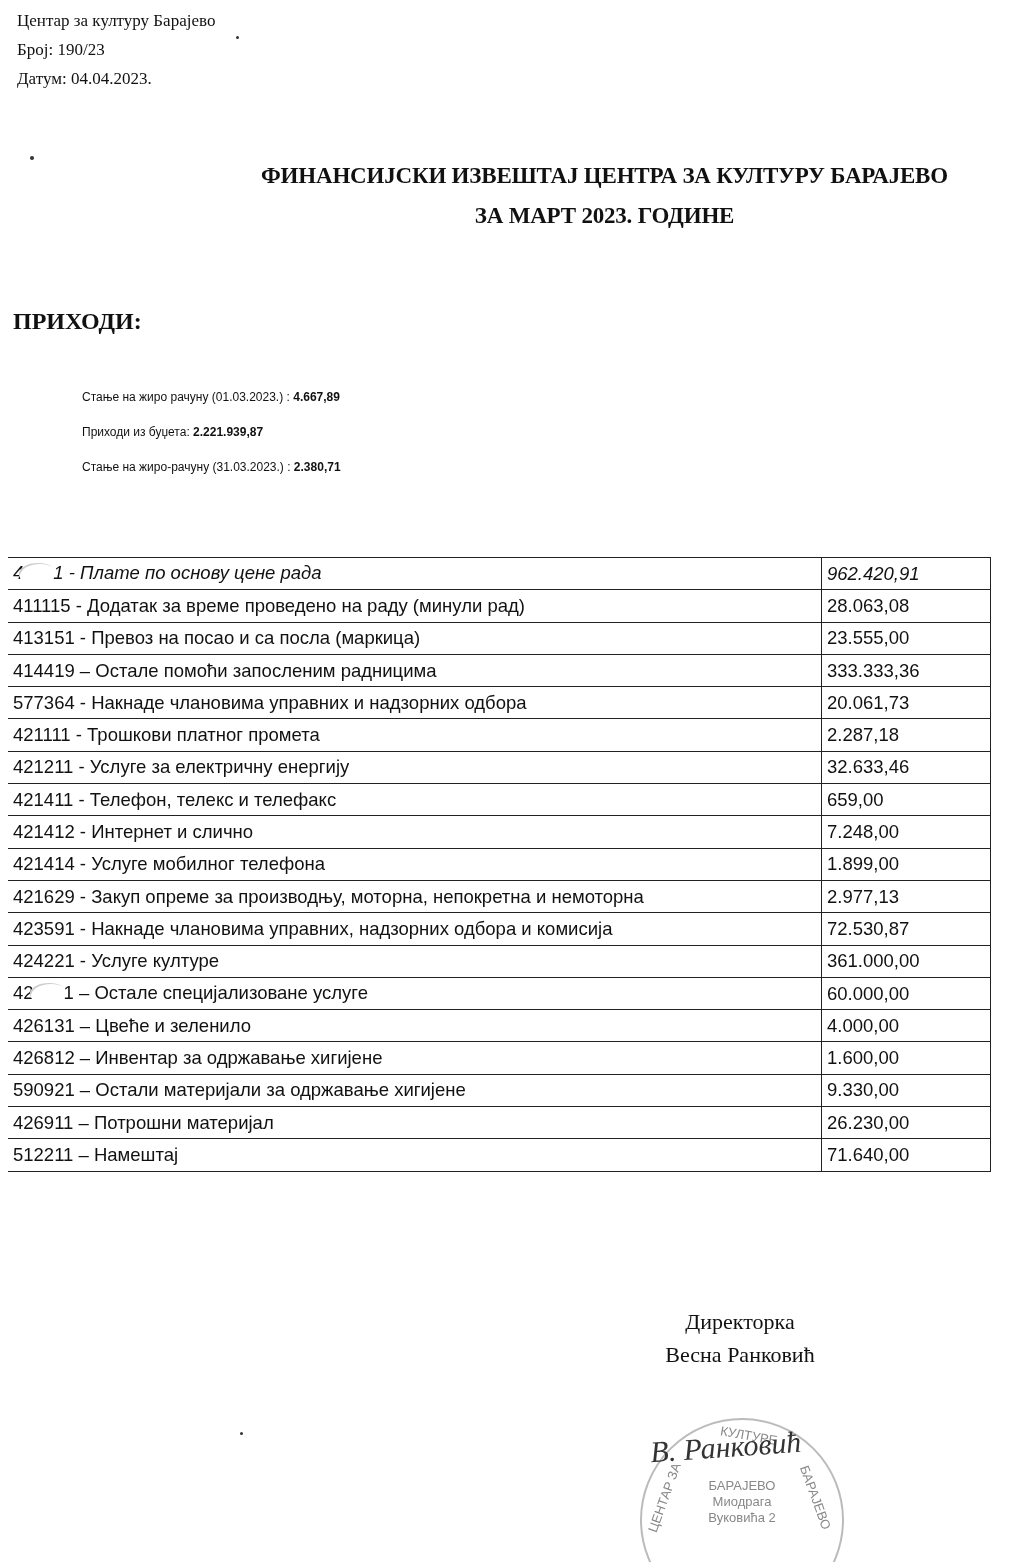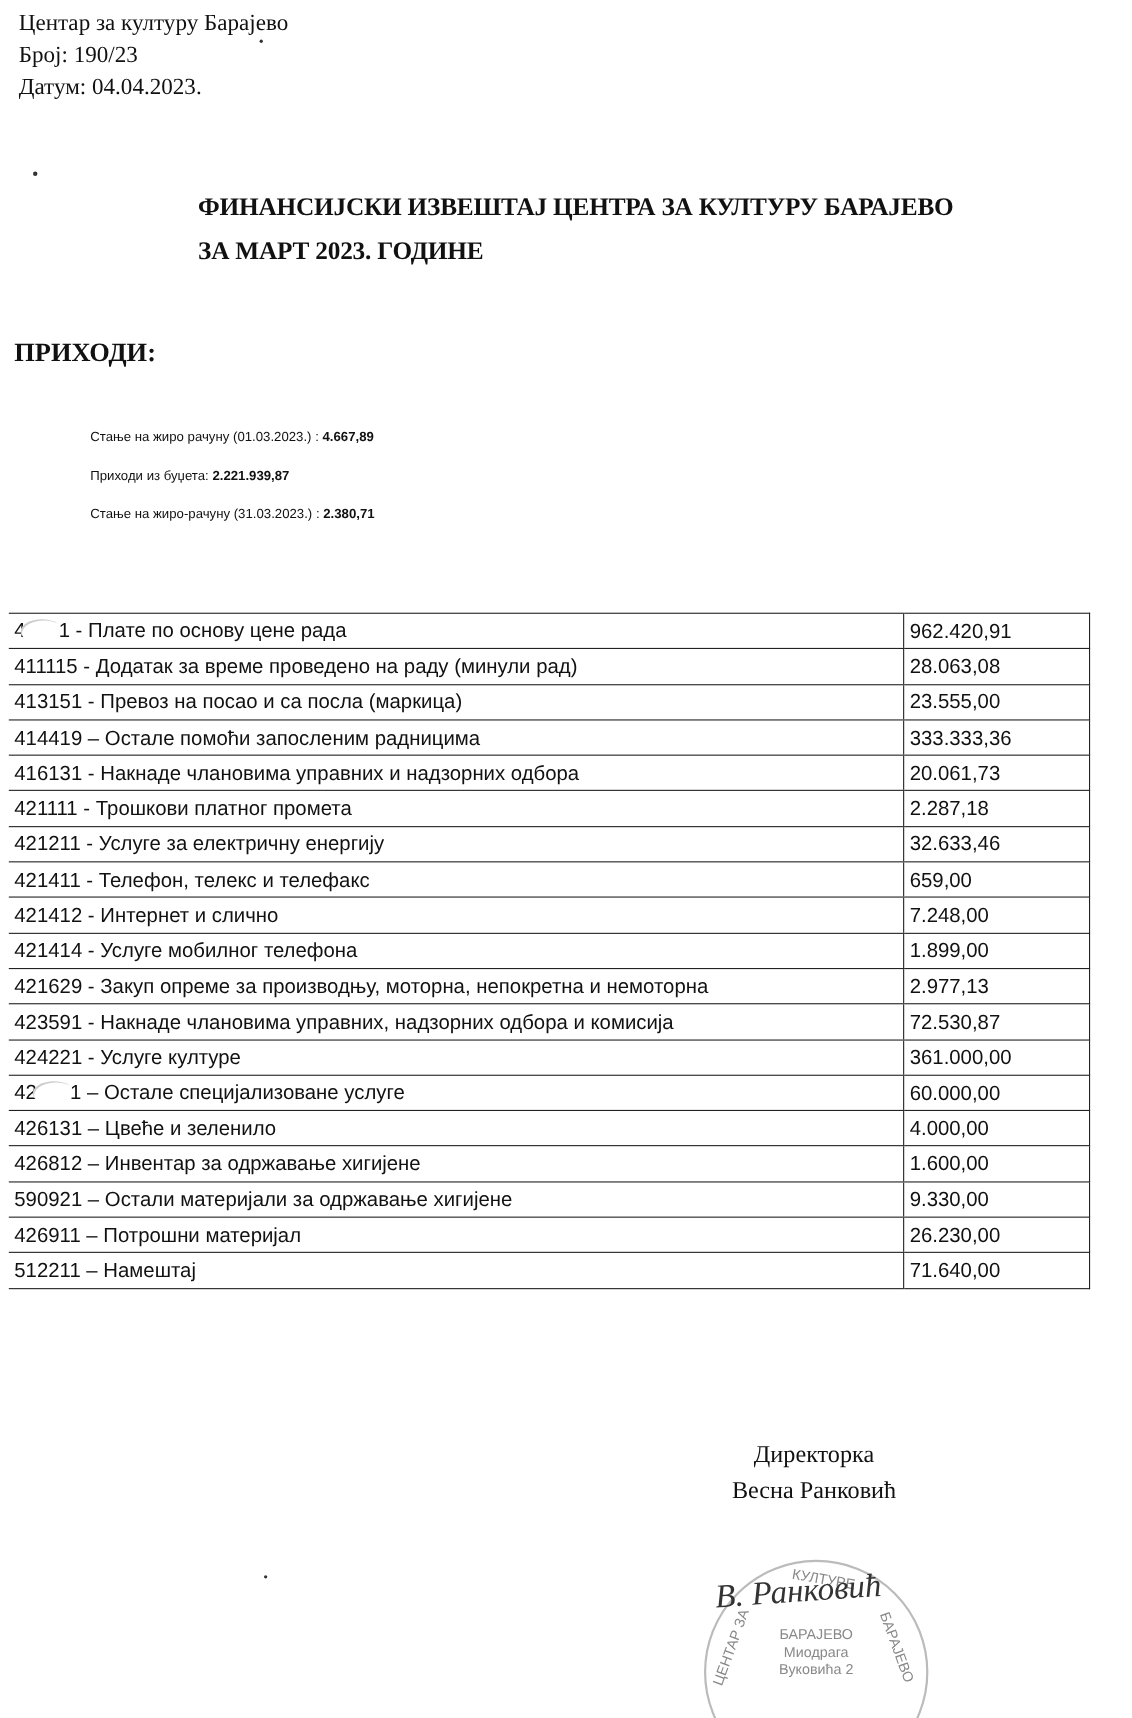--- a/index.html
+++ b/index.html
@@ -1,30 +1,30 @@
 <!DOCTYPE html>
 <html><head>
 <meta charset="utf-8">
 <style>
   html, body { margin: 0; padding: 0; background: #ffffff; }
   body { width: 1029px; height: 1562px; position: relative; overflow: hidden; color: #111; }
   .serif { font-family: "Liberation Serif", "DejaVu Serif", serif; }
   .sans { font-family: "Liberation Sans", "DejaVu Sans", sans-serif; }
 
-  .header-block { position: absolute; left: 17px; top: 6px; font-size: 21px; line-height: 29px; }
-  .title { position: absolute; left: 180px; width: 849px; text-align: left; font-weight: bold; font-size: 23px; line-height: 40px; top: 168px; letter-spacing: -0.2px; }
+  .header-block { position: absolute; left: 17px; top: 6px; font-size: 17px; line-height: 29px; }
+  .title { position: absolute; left: 180px; width: 849px; text-align: center; font-weight: bold; font-size: 23px; line-height: 40px; top: 156px; letter-spacing: -0.2px; }
   .section-label { position: absolute; left: 13px; top: 308px; font-size: 24px; font-weight: bold; }
 
   .balances { position: absolute; left: 82px; top: 380px; font-size: 12px; line-height: 35px; }
   .balances b { font-weight: bold; }
 
   table.expenses { position: absolute; left: 8px; top: 557px; width: 983px; border-collapse: collapse; font-size: 18.5px; }
   table.expenses td { height: 31.3px; padding: 0 6px 0 5px; border-bottom: 1.5px solid #222; border-top: 1.5px solid #222; }
   table.expenses td.amount { text-align: left; width: 153px; padding-right: 10px; border-left: 1.5px solid #222; border-right: 1.5px solid #222; }
-  table.expenses tr:first-child td { border-top: 1.5px solid #222; }
+  table.expenses tr:first-child td { border-top: 1.5px solid #222; font-style: italic; }
   table.expenses tr.total td.amount { font-weight: bold; }
   .masked { display: inline-block; width: 38px; height: 22px; background: #fff; border-radius: 50%; vertical-align: middle; margin: 0 -4px; box-shadow: inset 2px 2px 0 -1px #ccc; }
 
   .signature-block { position: absolute; left: 640px; top: 1305px; font-size: 22px; line-height: 33px; text-align: center; width: 200px; }
   .stamp { position: absolute; left: 640px; top: 1418px; width: 200px; height: 200px; border-radius: 50%; border: 2px solid #bbb; color: #888; }
   .stamp-inner { position: absolute; left: 0; right: 0; top: 58px; text-align: center; font-size: 13px; line-height: 16px; }
   .stamp-arc { position: absolute; font-size: 13px; color: #888; }
   .handwriting { position: absolute; left: 650px; top: 1430px; font-size: 30px; font-style: italic; color: #333; transform: rotate(-4deg); }
   .dot { position: absolute; width: 3px; height: 3px; background: #333; border-radius: 50%; }
 </style>
@@ -72,21 +72,21 @@
       </tr>
       <tr>
         <td><span>413151</span><span style="white-space: pre;"> - </span><span>Превоз на посао и са посла (маркица)</span></td>
         <td class="amount">23.555,00</td>
       </tr>
       <tr>
         <td><span>414419</span><span style="white-space: pre;"> – </span><span>Остале помоћи запосленим радницима</span></td>
         <td class="amount">333.333,36</td>
       </tr>
       <tr>
-        <td><span>416131</span><span style="white-space: pre;"> - </span><span>Накнаде члановима управних и надзорних одбора</span></td>
+        <td><span>577364</span><span style="white-space: pre;"> - </span><span>Накнаде члановима управних и надзорних одбора</span></td>
         <td class="amount">20.061,73</td>
       </tr>
       <tr>
         <td><span>421111</span><span style="white-space: pre;"> - </span><span>Трошкови платног промета</span></td>
         <td class="amount">2.287,18</td>
       </tr>
       <tr>
         <td><span>421211</span><span style="white-space: pre;"> - </span><span>Услуге за електричну енергију</span></td>
         <td class="amount">32.633,46</td>
       </tr>

